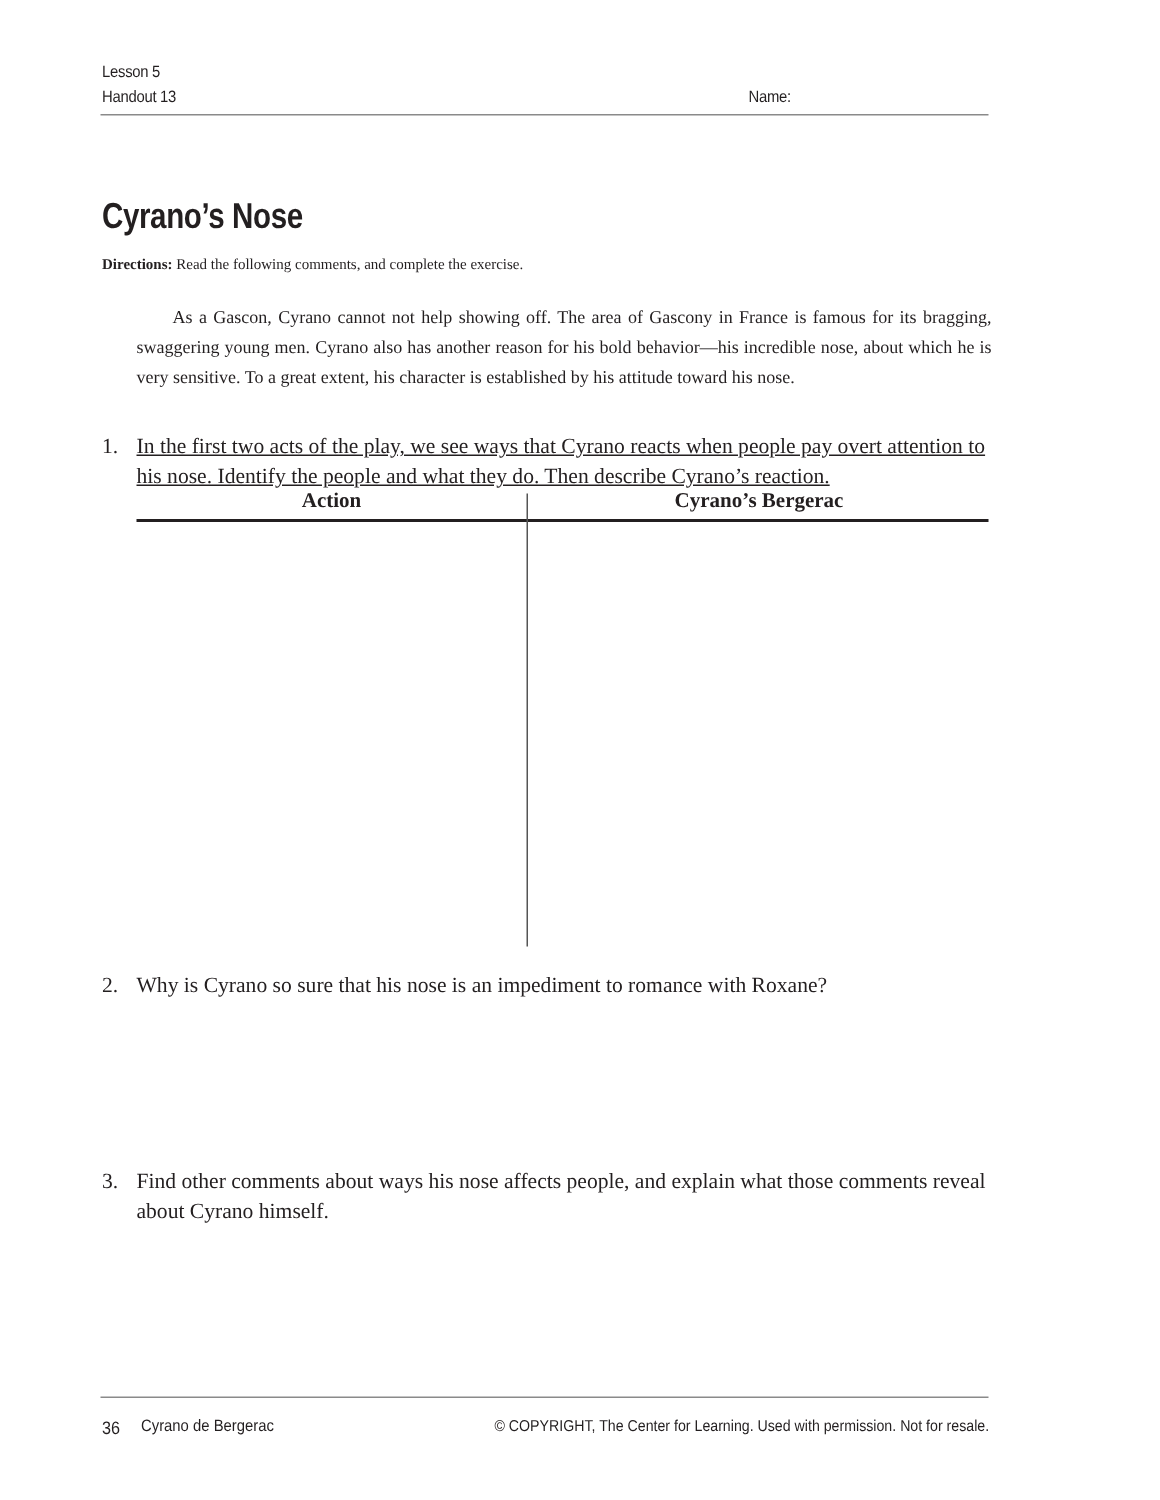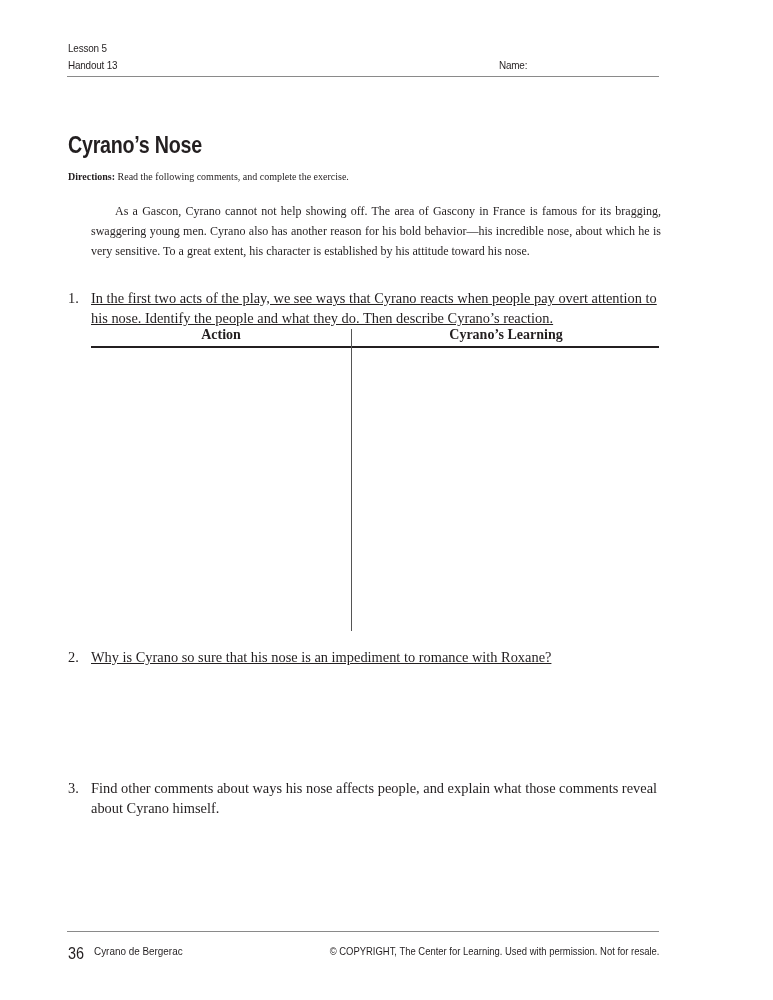--- a/index.html
+++ b/index.html
@@ -45,34 +45,34 @@
 </div>
 
 <div class="abs serif para">As a Gascon, Cyrano cannot not help showing off. The area of Gascony in France is famous for its bragging, swaggering young men. Cyrano also has another reason for his bold behavior—his incredible nose, about which he is very sensitive. To a great extent, his character is established by his attitude toward his nose.</div>
 
 <div class="serif q">
   <span class="qnum" style="top:288px;">1.</span>
   <span class="qtext" style="top:288px;text-decoration:underline;">In the first two acts of the play, we see ways that Cyrano reacts when people pay overt attention to his nose. Identify the people and what they do. Then describe Cyrano’s reaction.</span>
 </div>
 
 <div class="abs serif th th-action">Action</div>
-<div class="abs serif th th-react">Cyrano’s Learning</div>
+<div class="abs serif th th-react">Cyrano’s Bergerac</div>
 <div class="hline"></div>
 <div class="vline"></div>
 <div class="abs" style="left:91px; top:349px; width:259px; height:282px;"></div>
 <div class="abs" style="left:353px; top:349px; width:306px; height:282px;"></div>
 
 <div class="serif q">
   <span class="qnum" style="top:647px;">2.</span>
-  <span class="qtext" style="top:647px;text-decoration:underline;">Why is Cyrano so sure that his nose is an impediment to romance with Roxane?</span>
+  <span class="qtext" style="top:647px;">Why is Cyrano so sure that his nose is an impediment to romance with Roxane?</span>
 </div>
 <div class="abs" style="left:91px; top:670px; width:568px; height:100px;"></div>
 
 <div class="serif q">
   <span class="qnum" style="top:778px;">3.</span>
   <span class="qtext" style="top:778px;">Find other comments about ways his nose affects people, and explain what those comments reveal about Cyrano himself.</span>
 </div>
 <div class="abs" style="left:91px; top:822px; width:568px; height:100px;"></div>
 
 <div class="rule" style="top:931px;"></div>
-<div class="abs sans footer" style="left:68px; font-size:16px;">36</div>
+<div class="abs sans footer" style="left:68px; font-size:12px;">36</div>
 <div class="abs sans footer" style="left:94px;">Cyrano de Bergerac</div>
 <div class="abs sans footer-right">© COPYRIGHT, The Center for Learning. Used with permission. Not for resale.</div>
 
 </body></html>

